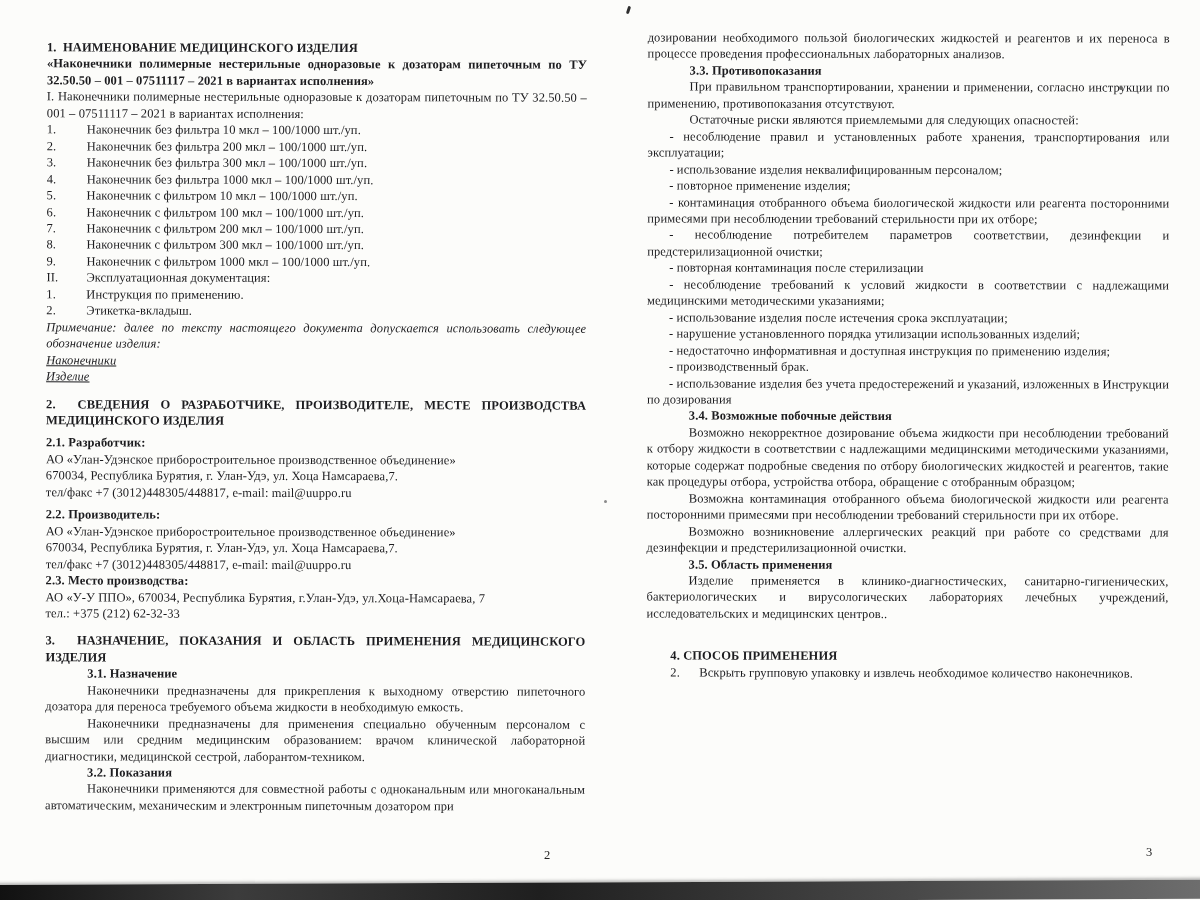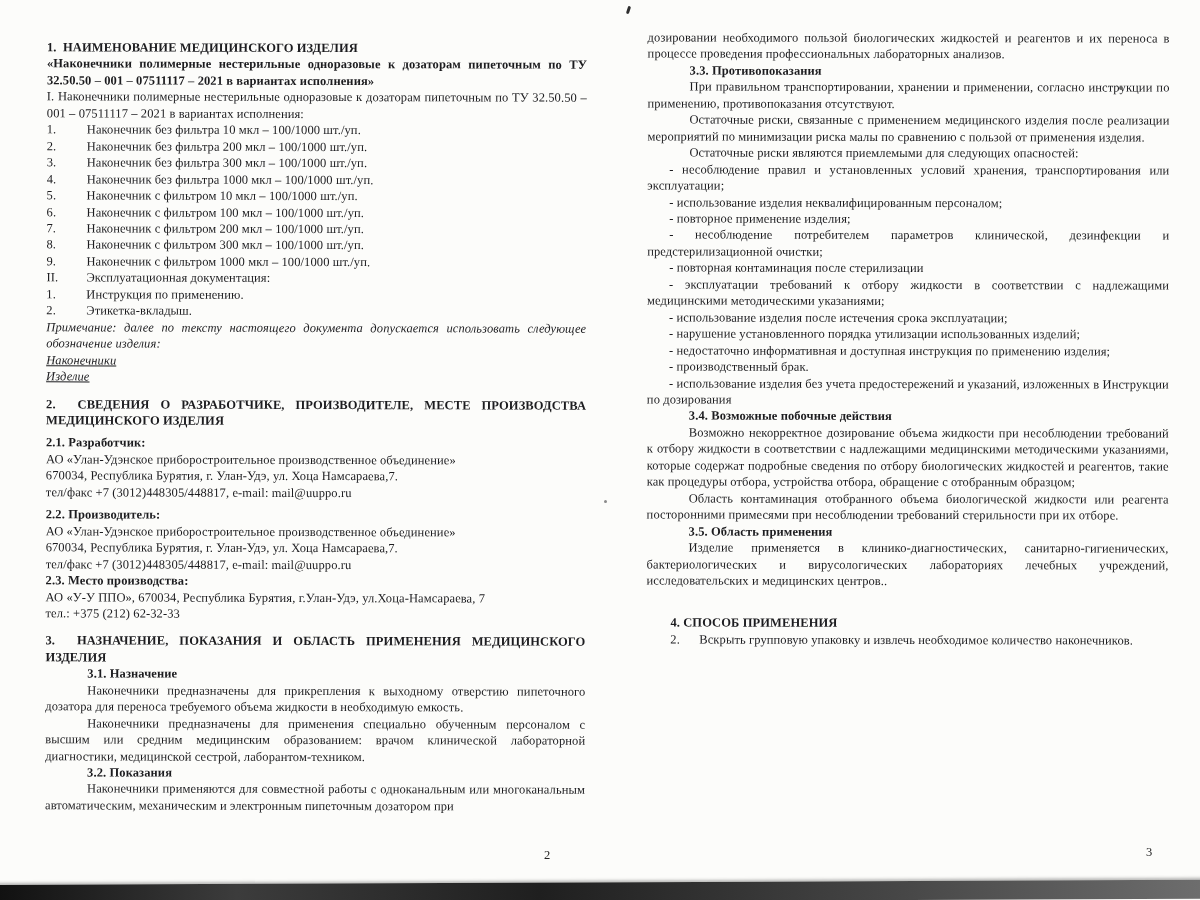--- a/index.html
+++ b/index.html
@@ -95,36 +95,37 @@
       <p class="blk p-ind">Наконечники предназначены для прикрепления к выходному отверстию пипеточного дозатора для переноса требуемого объема жидкости в необходимую емкость.</p>
       <p class="blk p-ind">Наконечники предназначены для применения специально обученным персоналом с высшим или средним медицинским образованием: врачом клинической лабораторной диагностики, медицинской сестрой, лаборантом-техником.</p>
       <p class="blk h2-ind">3.2. Показания</p>
       <p class="blk p-ind">Наконечники применяются для совместной работы с одноканальным или многоканальным автоматическим, механическим и электронным пипеточным дозатором при</p>
     </div>
 
   <div class="page-body" id="right-body">
       <p class="blk p-flush">дозировании необходимого пользой биологических жидкостей и реагентов и их переноса в процессе проведения профессиональных лабораторных анализов.</p>
       <p class="blk h2-ind">3.3. Противопоказания</p>
       <p class="blk p-ind">При правильном транспортировании, хранении и применении, согласно инструкции по применению, противопоказания отсутствуют.</p>
-      <p class="blk p-ind">Остаточные риски, связанные с применением медицинского изделия после реализации мероприятий по минимизации риска малы по сравнению с пользой от применения изделия.</p>
       <p class="blk p-ind">Остаточные риски являются приемлемыми для следующих опасностей:</p>
-      <p class="blk dash">- несоблюдение правил и установленных условий хранения, транспортирования или эксплуатации;</p>
+      <p class="blk dash">- несоблюдение правил и установленных работе хранения, транспортирования или эксплуатации;</p>
       <p class="blk dash">- использование изделия неквалифицированным персоналом;</p>
       <p class="blk dash">- повторное применение изделия;</p>
-      <p class="blk dash">- несоблюдение потребителем параметров клинической, дезинфекции и предстерилизационной очистки;</p>
+      <p class="blk dash">- контаминация отобранного объема биологической жидкости или реагента посторонними примесями при несоблюдении требований стерильности при их отборе;</p>
+      <p class="blk dash">- несоблюдение потребителем параметров соответствии, дезинфекции и предстерилизационной очистки;</p>
       <p class="blk dash">- повторная контаминация после стерилизации</p>
-      <p class="blk dash">- эксплуатации требований к отбору жидкости в соответствии с надлежащими медицинскими методическими указаниями;</p>
+      <p class="blk dash">- несоблюдение требований к условий жидкости в соответствии с надлежащими медицинскими методическими указаниями;</p>
       <p class="blk dash">- использование изделия после истечения срока эксплуатации;</p>
       <p class="blk dash">- нарушение установленного порядка утилизации использованных изделий;</p>
       <p class="blk dash">- недостаточно информативная и доступная инструкция по применению изделия;</p>
       <p class="blk dash">- производственный брак.</p>
       <p class="blk dash">- использование изделия без учета предостережений и указаний, изложенных в Инструкции по дозирования</p>
       <p class="blk h2-ind">3.4. Возможные побочные действия</p>
       <p class="blk p-ind">Возможно некорректное дозирование объема жидкости при несоблюдении требований к отбору жидкости в соответствии с надлежащими медицинскими методическими указаниями, которые содержат подробные сведения по отбору биологических жидкостей и реагентов, такие как процедуры отбора, устройства отбора, обращение с отобранным образцом;</p>
-      <p class="blk p-ind">Область контаминация отобранного объема биологической жидкости или реагента посторонними примесями при несоблюдении требований стерильности при их отборе.</p>
+      <p class="blk p-ind">Возможна контаминация отобранного объема биологической жидкости или реагента посторонними примесями при несоблюдении требований стерильности при их отборе.</p>
+      <p class="blk p-ind">Возможно возникновение аллергических реакций при работе со средствами для дезинфекции и предстерилизационной очистки.</p>
       <p class="blk h2-ind">3.5. Область применения</p>
       <p class="blk p-ind">Изделие применяется в клинико-диагностических, санитарно-гигиенических, бактериологических и вирусологических лабораториях лечебных учреждений, исследовательских и медицинских центров..</p>
       <p class="blk h1-ind mt-lg">4. СПОСОБ ПРИМЕНЕНИЯ</p>
       <p class="blk p-numind">2.&nbsp;&nbsp;&nbsp;&nbsp;&nbsp;&nbsp;Вскрыть групповую упаковку и извлечь необходимое количество наконечников.</p>
     </div>
 
   <div class="page-number" id="pn-left">2</div>
 
   <div class="page-number" id="pn-right">3</div>
 

